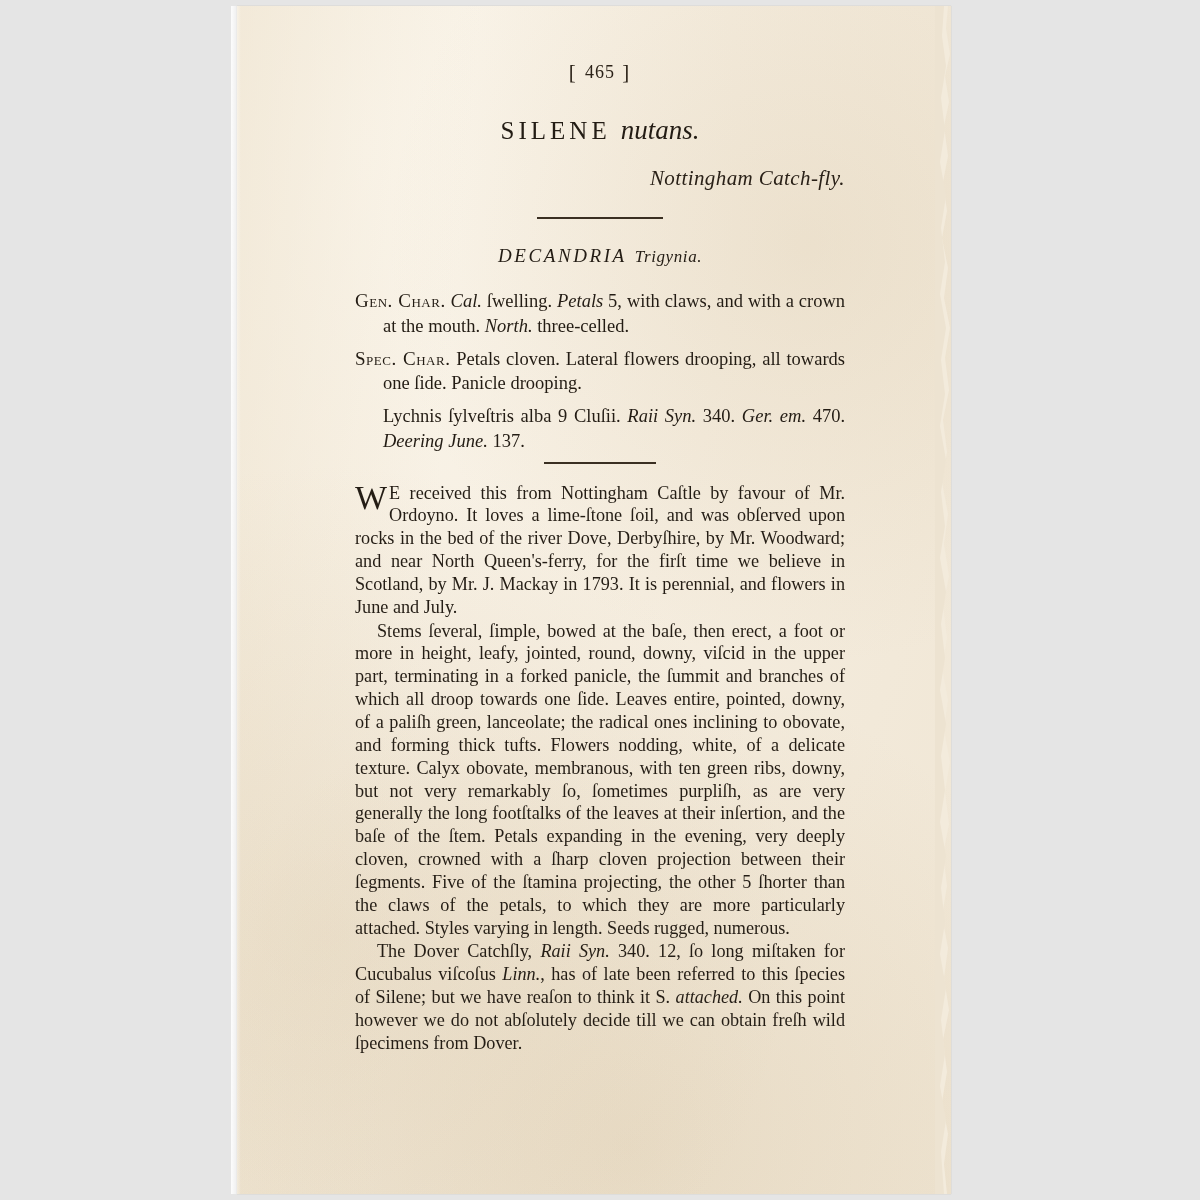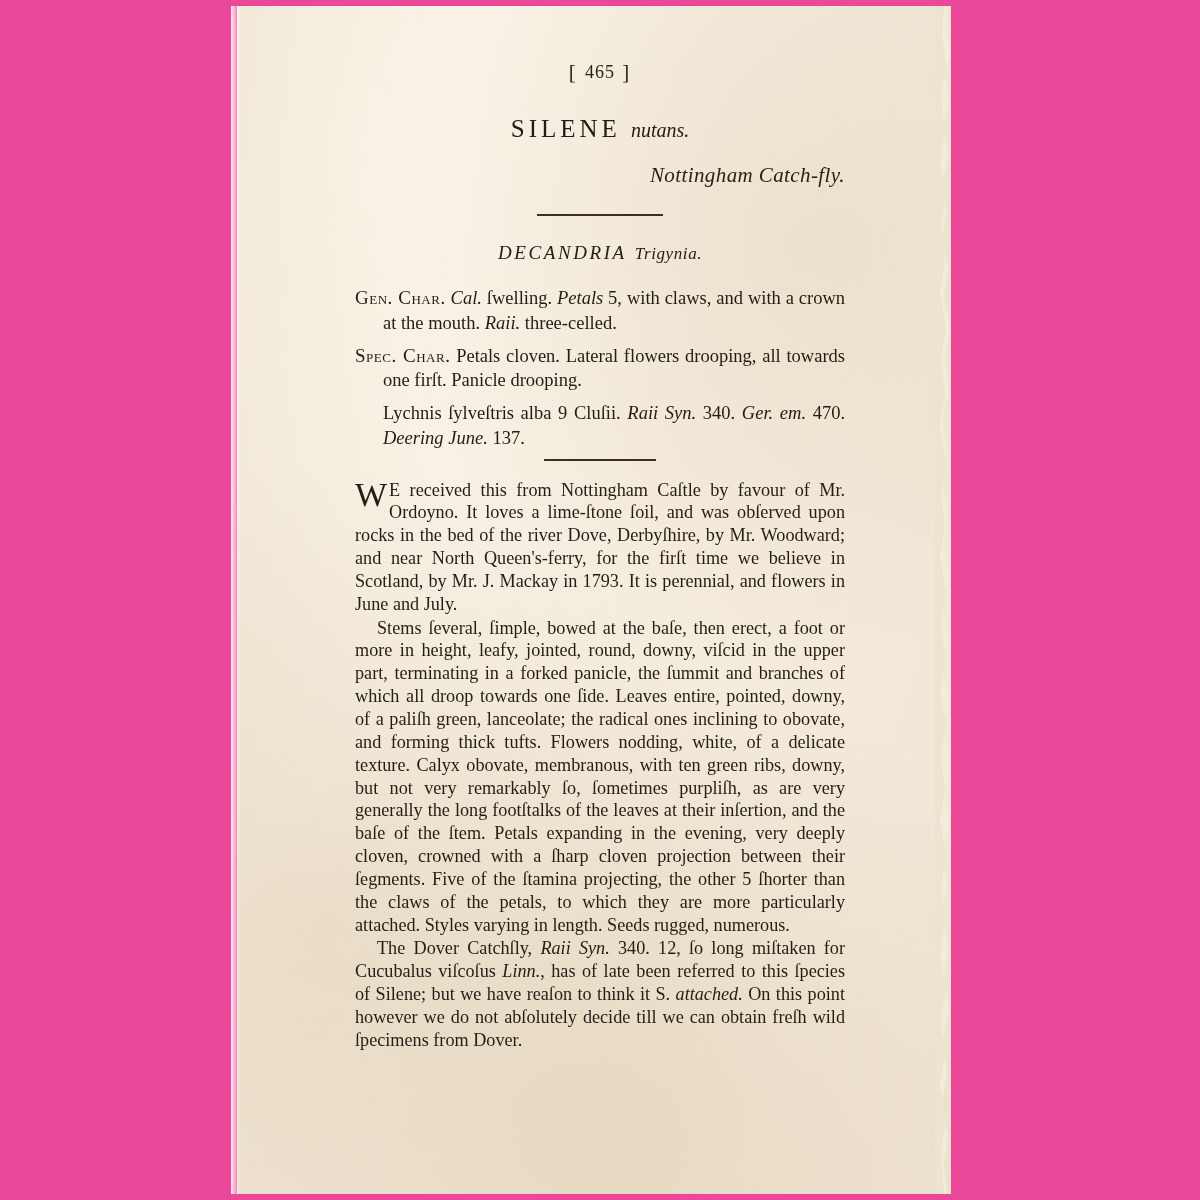--- a/index.html
+++ b/index.html
@@ -12,21 +12,21 @@
   }
   body {
     font-family: "Liberation Serif", serif;
   }
 
   
   .scan {
     position: absolute;
     left: 0; top: 0;
     width: 1200px; height: 1200px;
-    background: #ec4899;
+    background: #e5e5e5;
   }
 
   .sheet {
     position: absolute;
     left: 237px;
     top: 6px;
     width: 714px;
     height: 1188px;
     background: #f6efe2;
     background-image:
@@ -88,21 +88,21 @@
   .species {
     text-align: center;
     font-size: 25px;
     letter-spacing: 4px;
     margin-bottom: 20px;
     color: #231c14;
   }
   .species .epithet {
     font-style: italic;
     letter-spacing: 0px;
-    font-size: 20px;
+    font-size: 27px;
     margin-left: 10px;
   }
 
   .common {
     text-align: right;
     font-style: italic;
     font-size: 21px;
     letter-spacing: 0.4px;
     margin-bottom: 26px;
     color: #2a2118;
@@ -195,26 +195,26 @@
       <div class="common">Nottingham Catch-fly.</div>
 
       <div class="rule"></div>
 
       <div class="classline">
         <span class="genus2">DECANDRIA</span><span class="tri">Trigynia.</span>
       </div>
 
       <div class="entry">
         <span class="sc">Gen. Char.</span>
-        <span><span class="it">Cal.</span> ſwelling. <span class="it">Petals</span> 5, with claws, and with a crown at the mouth. <span class="it">Raii.</span> three-celled.</span>
+        <span><span class="it">Cal.</span> ſwelling. <span class="it">Petals</span> 5, with claws, and with a crown at the mouth. <span class="it">North.</span> three-celled.</span>
       </div>
 
       <div class="entry">
         <span class="sc">Spec. Char.</span>
-        <span>Petals cloven. Lateral flowers drooping, all towards one firſt. Panicle drooping.</span>
+        <span>Petals cloven. Lateral flowers drooping, all towards one ſide. Panicle drooping.</span>
       </div>
 
 
       <div class="entry syn2">
         <span>Lychnis ſylveſtris alba 9 Cluſii. <span class="it">Raii Syn.</span> 340. <span class="it">Ger. em.</span> 470. <span class="it">Deering June.</span> 137.</span>
       </div>
 
       <div class="rule short"></div>
 
       <div class="body-sec">

